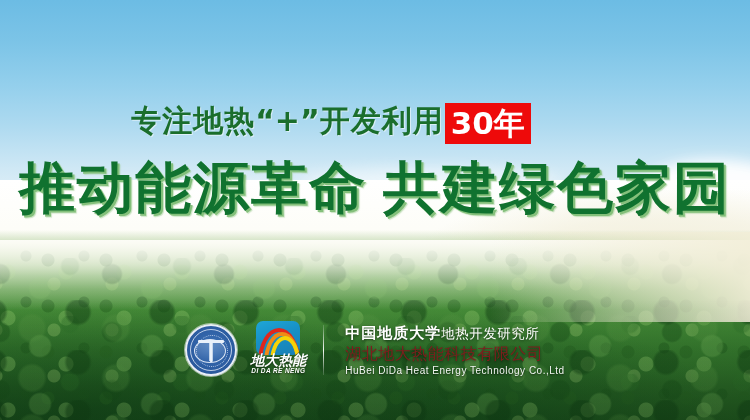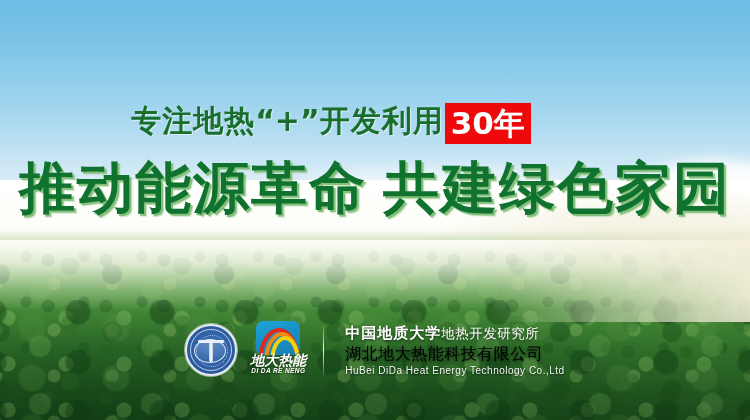--- a/index.html
+++ b/index.html
@@ -241,21 +241,21 @@
   .org{ flex:0 0 auto;margin-left:9px; }
   .org-line1{
     font-family:"DejaVu Sans","Liberation Sans",sans-serif;
     color:#ffffff;font-size:15px;line-height:20px;white-space:nowrap;
     text-shadow:0 1px 3px rgba(0,0,0,.6);
   }
   .org-line1 .bold{ font-weight:bold; letter-spacing:1px; }
   .org-line1 .light{ font-size:13.5px; letter-spacing:.5px; }
   .org-line2{
     font-family:"DejaVu Sans","Liberation Sans",sans-serif;
-    color:#000000;font-size:16px;line-height:21px;white-space:nowrap;
+    color:#7f1d1d;font-size:16px;line-height:21px;white-space:nowrap;
     letter-spacing:.5px;
     text-shadow:0 1px 3px rgba(0,0,0,.6);
   }
   .org-line3{
     font-family:"Liberation Sans",sans-serif;
     color:#f2f6f2;font-size:10px;line-height:13px;white-space:nowrap;
     letter-spacing:.5px;
     text-shadow:0 1px 2px rgba(0,0,0,.6);
   }
 </style>

